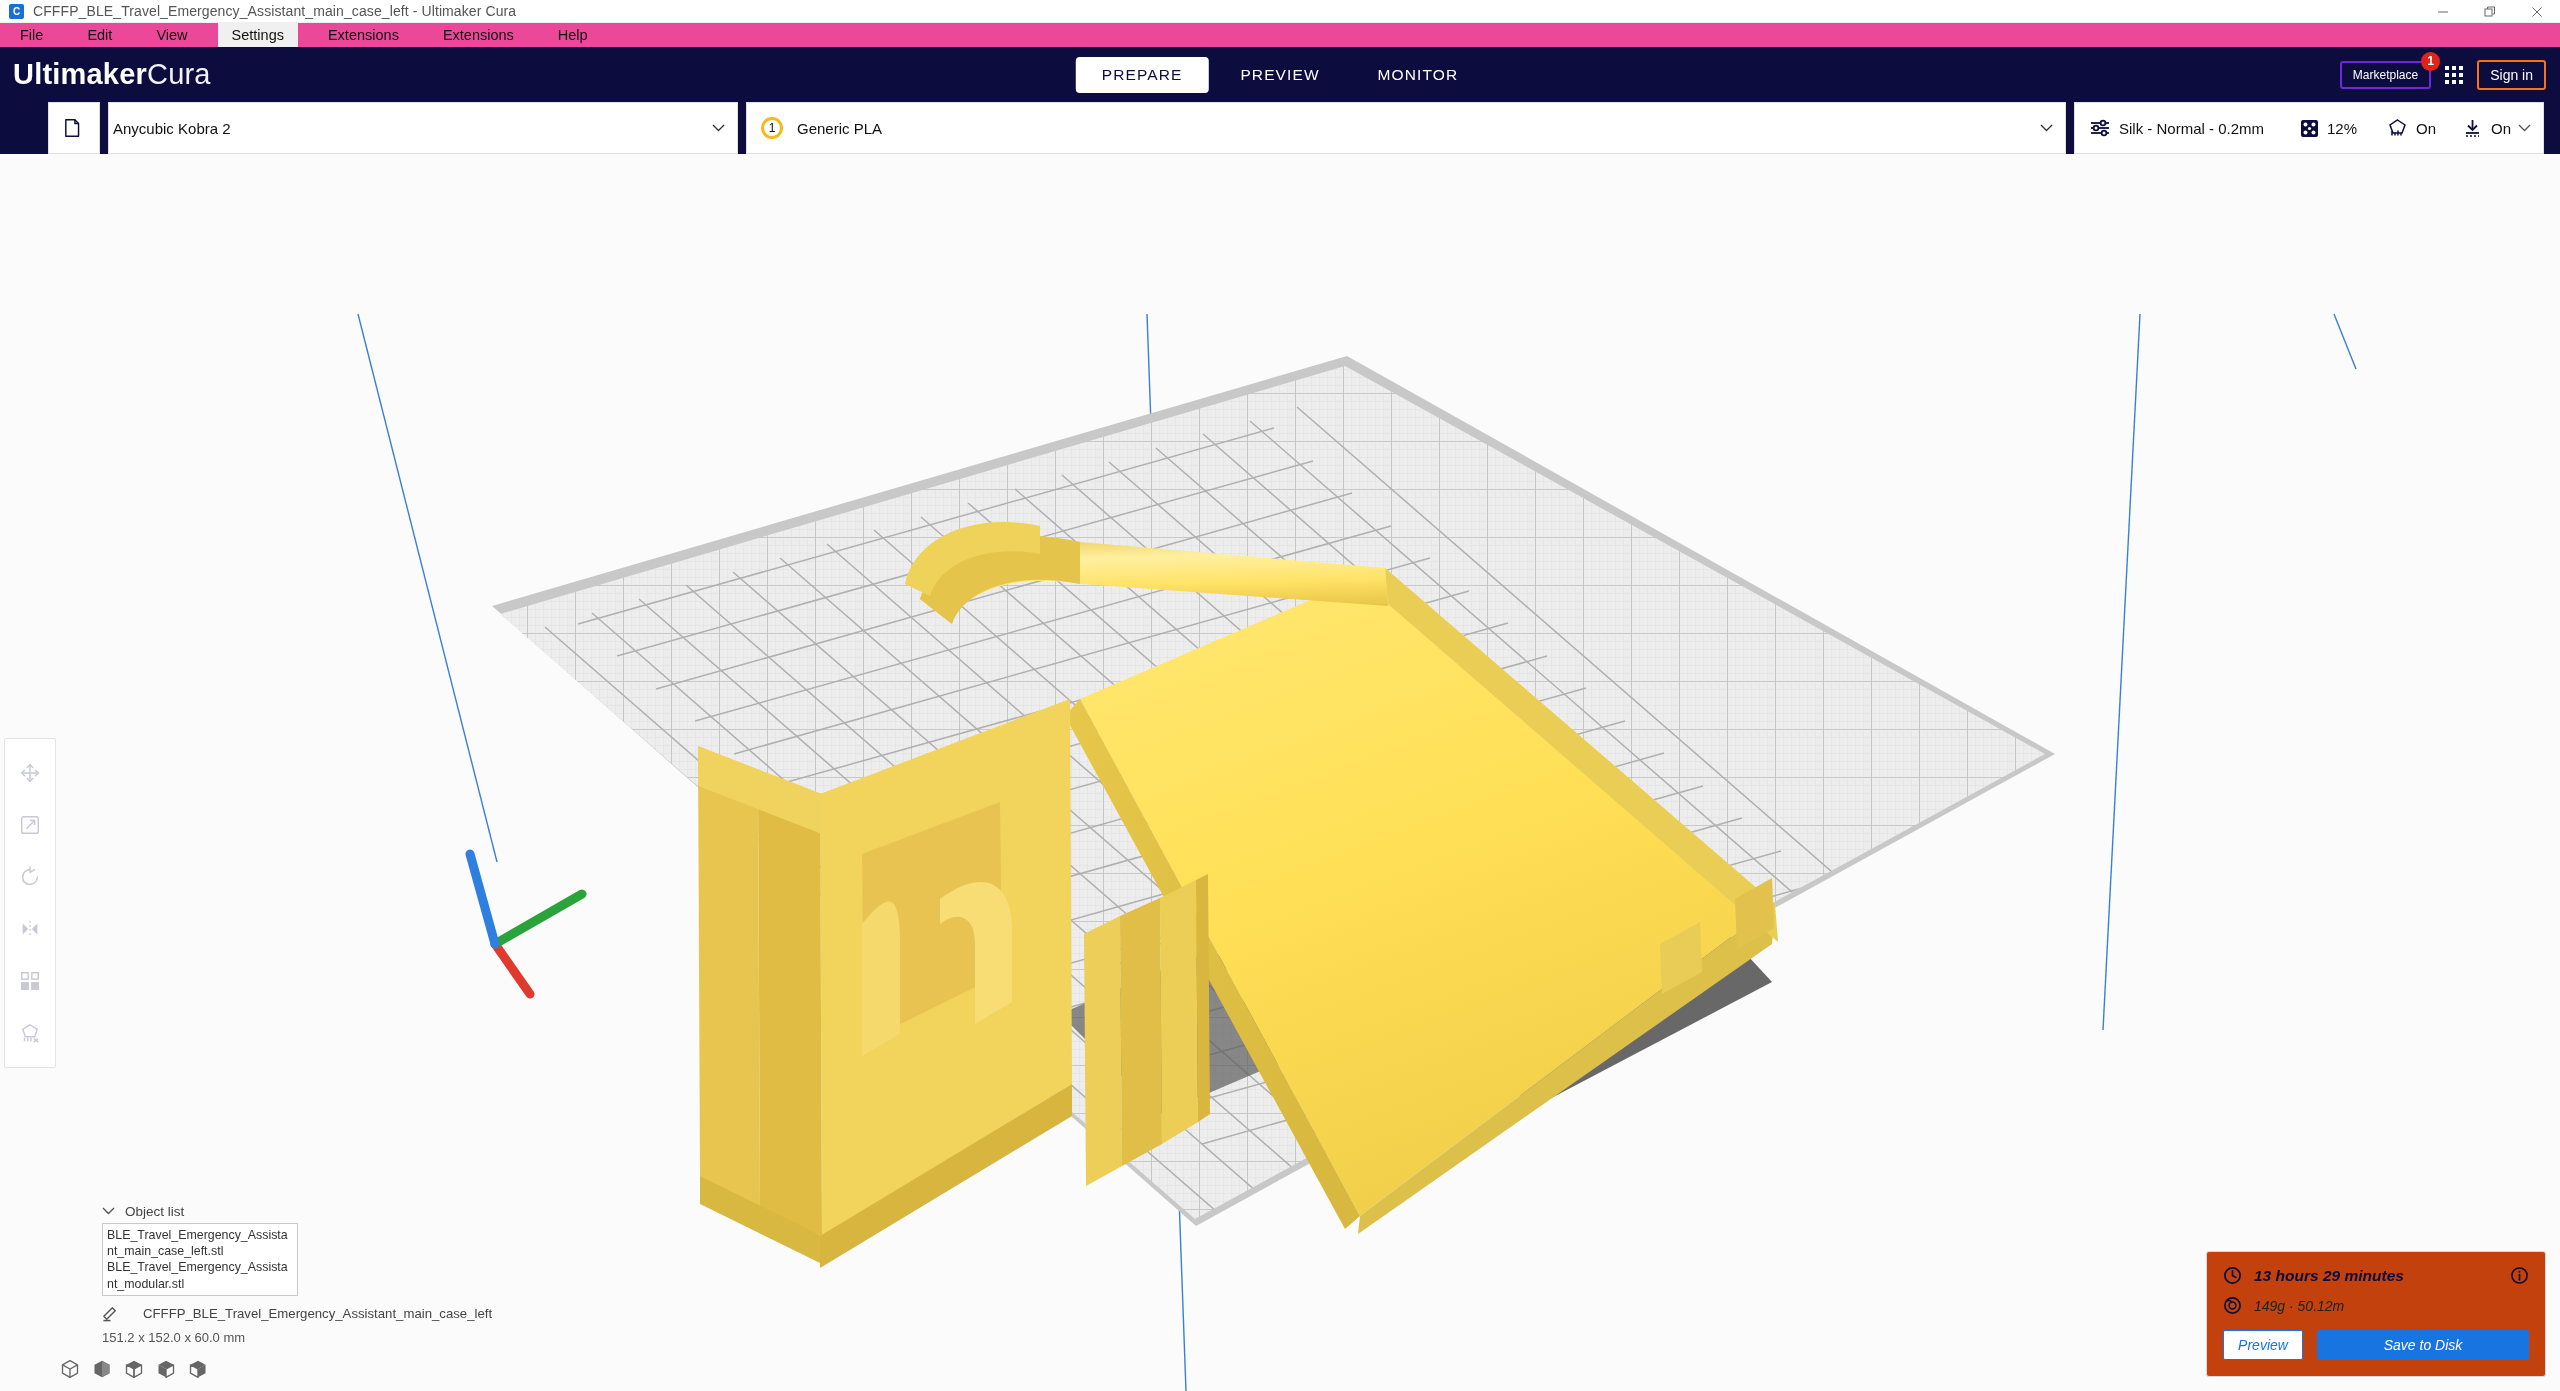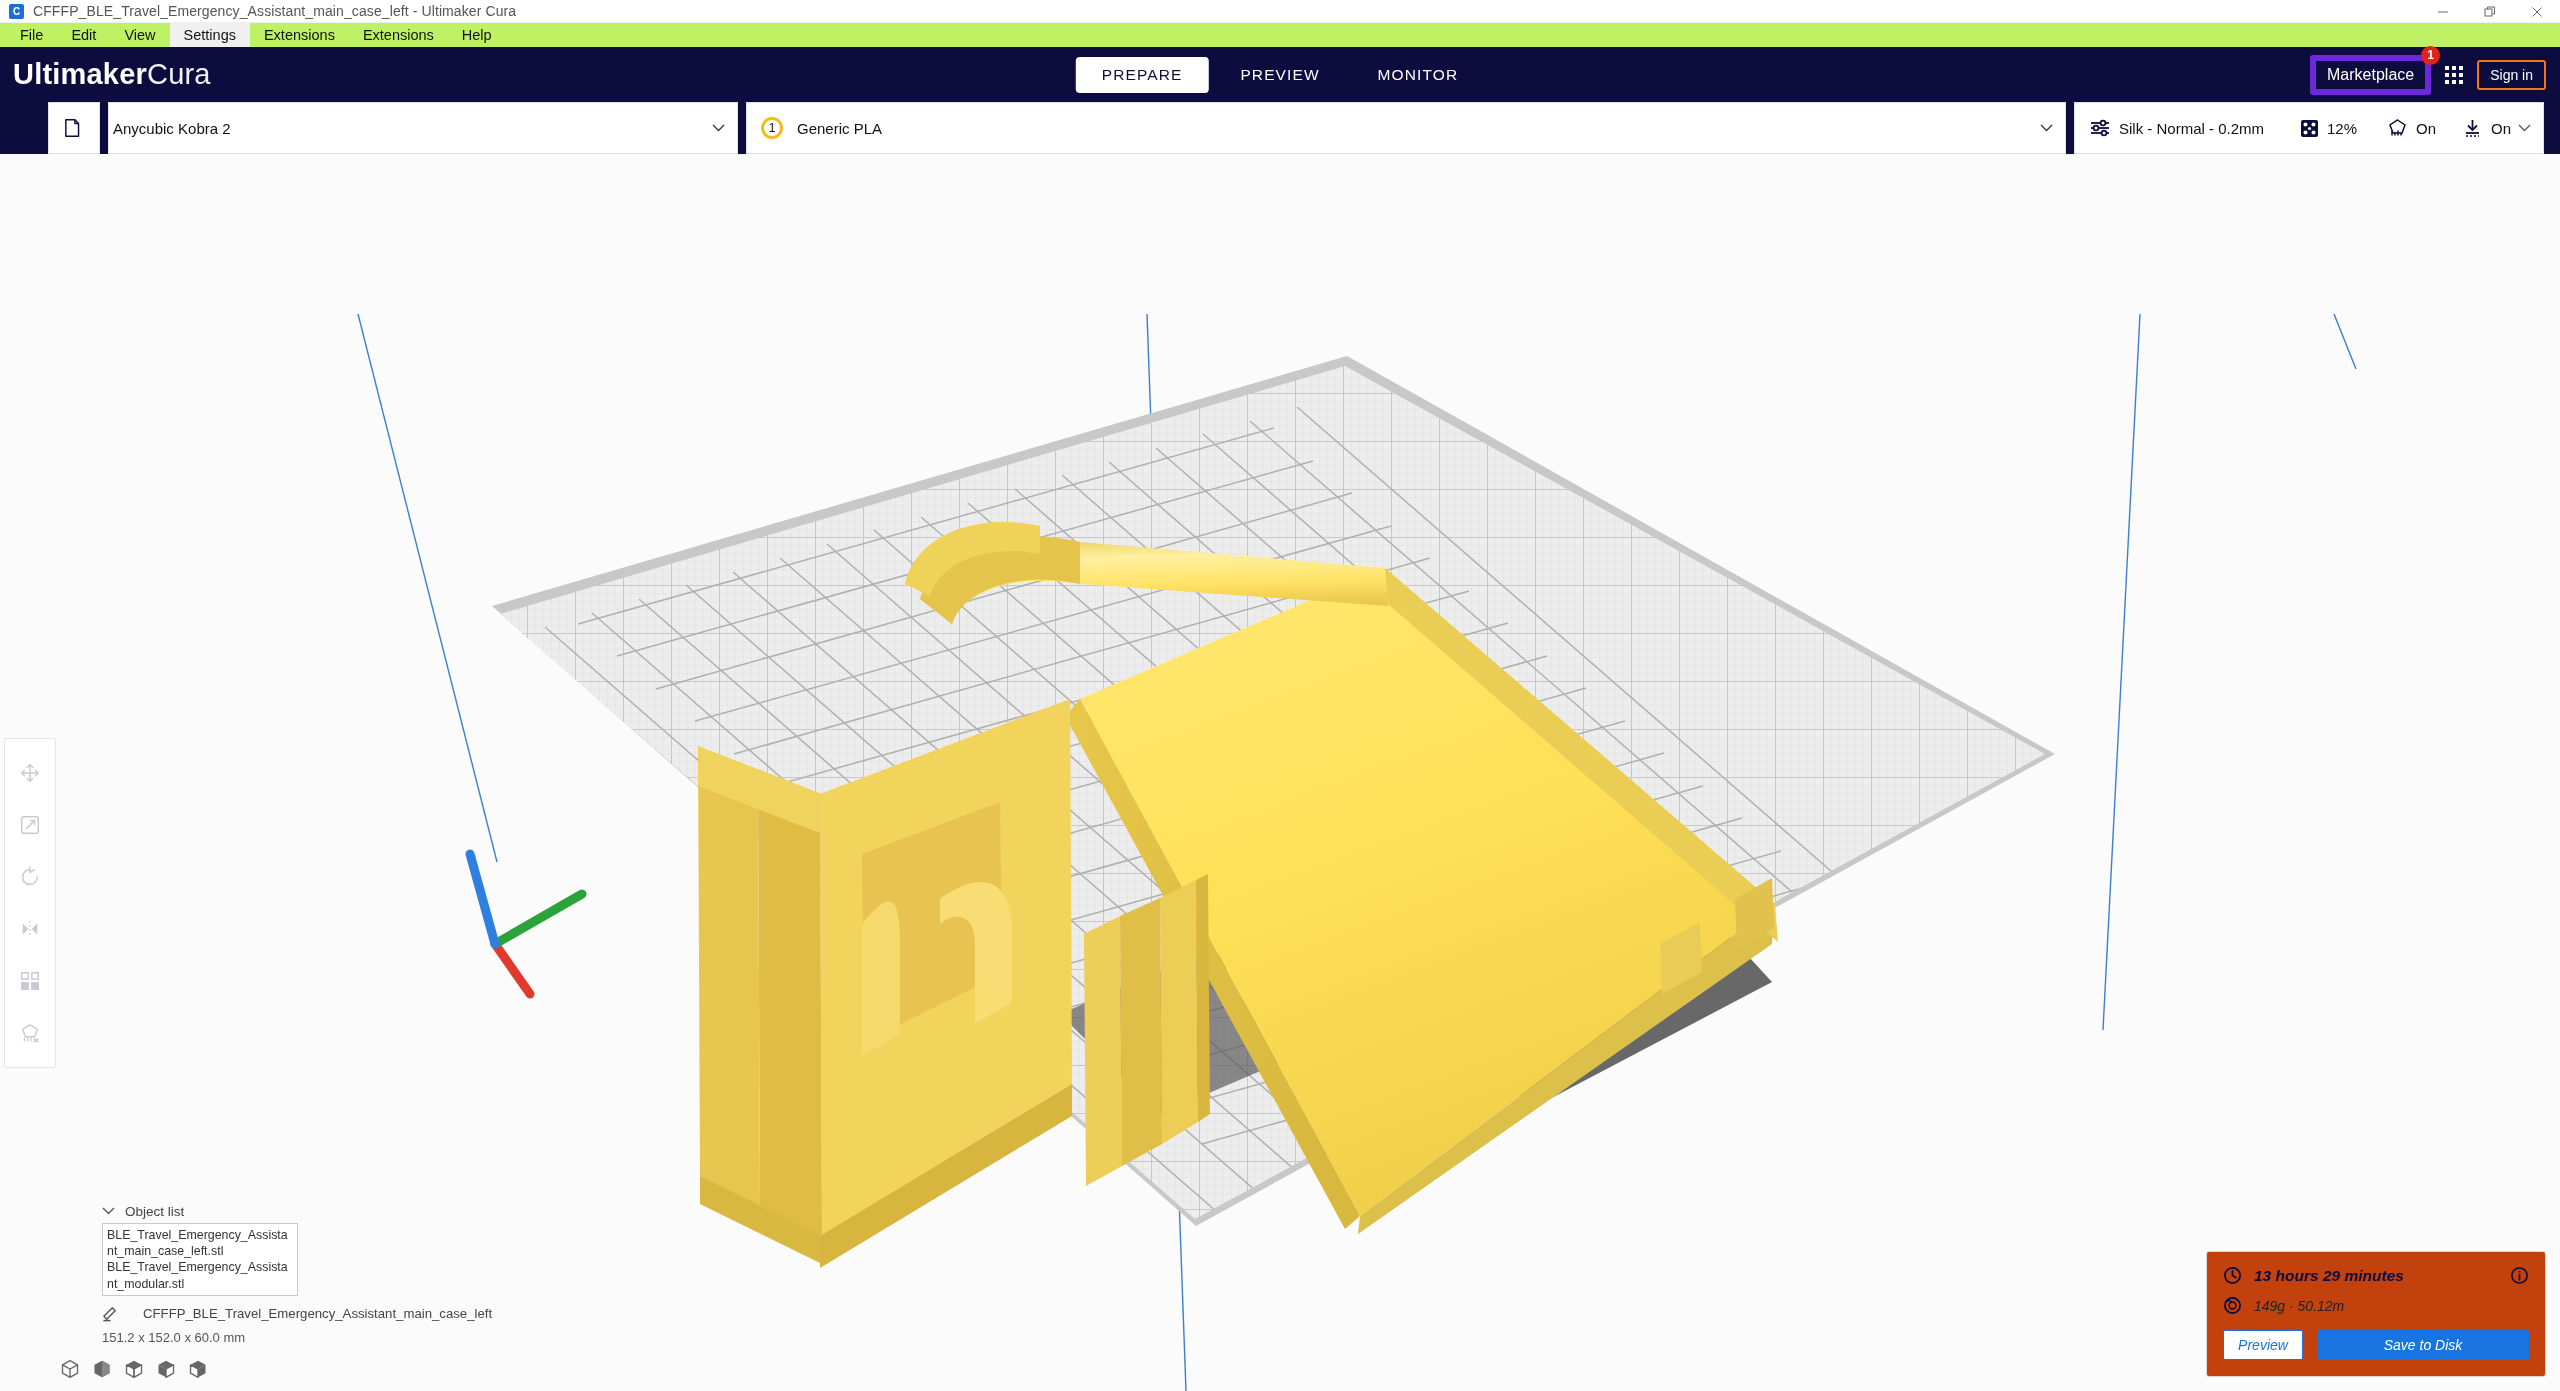--- a/index.html
+++ b/index.html
@@ -25,22 +25,23 @@
   }
   .titlebar-text { font-size: 14px; color: #555; letter-spacing: .1px; }
   .win-controls { position: absolute; right: 0; top: 0; height: 23px; display: flex; }
   .win-btn {
     width: 47px; height: 23px; display: flex; align-items: center; justify-content: center;
     color: #666;
   }
 
   
   .menubar {
-    height: 24px; background: #bef264; display: flex; align-items: center;
+    height: 24px; background: #ec4899; display: flex; align-items: center;
     padding-left: 6px;
+    gap: 16px;
   }
   .menu-item {
     font-size: 14.5px; color: #111; padding: 3px 14px; height: 24px;
     display: flex; align-items: center; white-space: nowrap;
   }
   .menu-item.hover { background: #f0f0f0; }
 
   
   .appheader {
     height: 55px; background: #0d0c3e; display: flex; align-items: center;
@@ -55,22 +56,22 @@
     font-size: 15.5px; letter-spacing: 1.1px; color: #ffffff;
     padding: 9px 26px; border-radius: 4px; white-space: nowrap;
   }
   .tab.active { background: #ffffff; color: #0d0c3e; }
 
   .header-right {
     position: absolute; right: 14px; display: flex; align-items: center; gap: 14px;
   }
   .mk-wrap { position: relative; }
   .mk-btn {
-    border: 6px solid #6d28d9; border-radius: 3px; color: #fff;
-    font-size: 16px; padding: 5px 11px; white-space: nowrap;
+    border: 2px solid #6d28d9; border-radius: 3px; color: #fff;
+    font-size: 12px; padding: 5px 11px; white-space: nowrap;
   }
   .mk-badge {
     position: absolute; top: -9px; right: -9px;
     width: 19px; height: 19px; border-radius: 50%;
     background: #e2231a; color: #fff; font-size: 12px;
     display: flex; align-items: center; justify-content: center; font-weight: bold;
   }
   .grid-icon { display: grid; grid-template-columns: repeat(3,4px); gap: 3px; }
   .grid-icon i { width: 4px; height: 4px; background: #fff; display: block; }
   .signin-btn {

